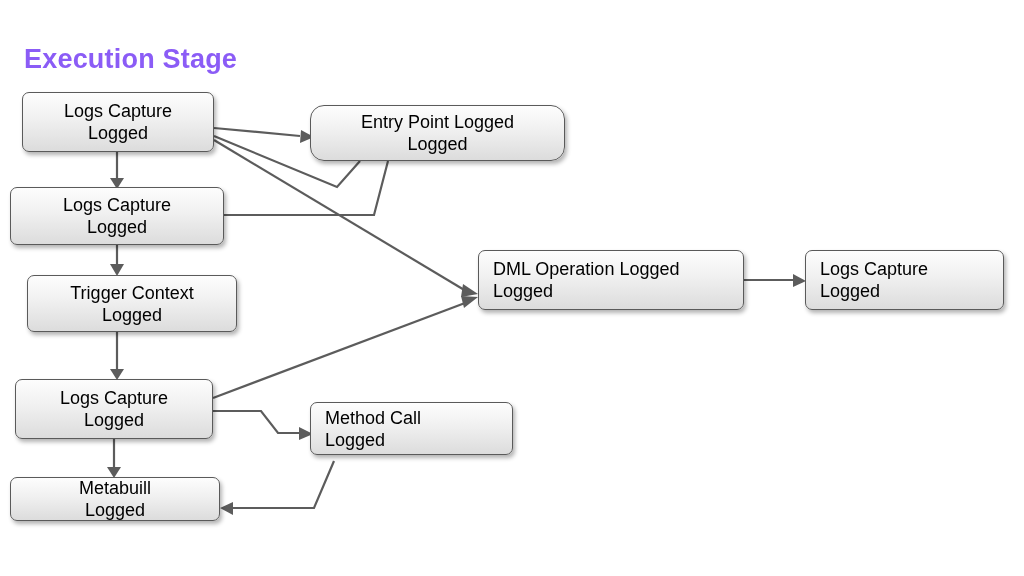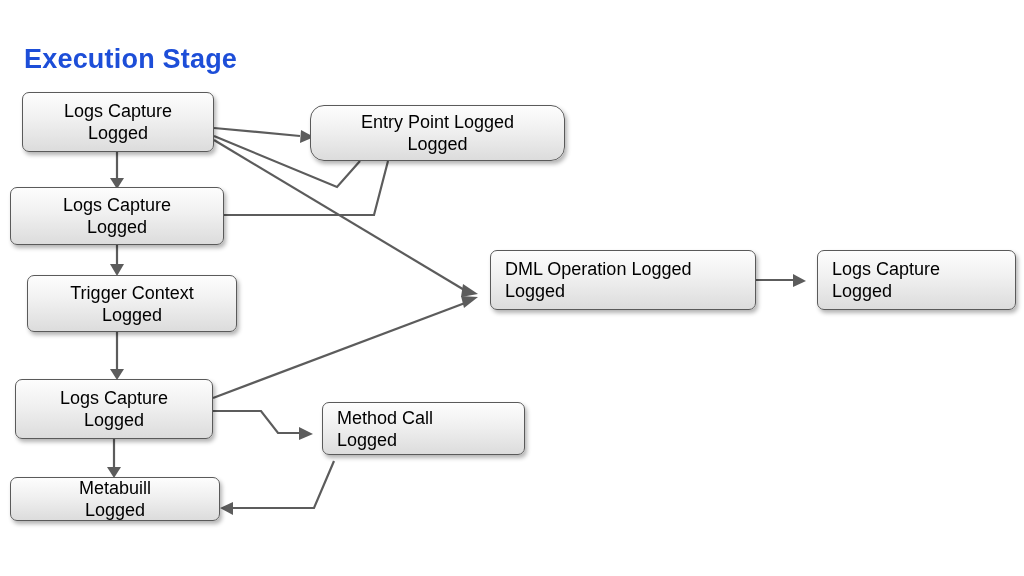--- a/index.html
+++ b/index.html
@@ -14,21 +14,21 @@
     background: #ffffff;
     overflow: hidden;
     font-family: "Liberation Sans", sans-serif;
   }
   #title {
     position: absolute;
     left: 24px;
     top: 44px;
     font-size: 27px;
     font-weight: bold;
-    color: #1d4ed8;
+    color: #8b5cf6;
     letter-spacing: 0.2px;
     white-space: nowrap;
   }
   .node {
     position: absolute;
     box-sizing: border-box;
     border: 1.6px solid #5a5a5a;
     border-radius: 7px;
     background: linear-gradient(to bottom, #fdfdfd 0%, #f0f0f0 45%, #dcdcdc 100%);
     box-shadow: 2px 3px 4px rgba(0,0,0,0.30);
@@ -37,21 +37,21 @@
     justify-content: center;
     color: #000000;
     z-index: 5;
   }
   .node .line1, .node .line2 {
     font-size: 18px;
     line-height: 22px;
     white-space: nowrap;
   }
   .node.center { align-items: center; text-align: center; }
-  .node.left   { align-items: flex-start; text-align: left; padding-left: 14px; margin-left: 12px; }
+  .node.left   { align-items: flex-start; text-align: left; padding-left: 14px; }
 
   svg#edges {
     position: absolute;
     left: 0; top: 0;
     width: 1024px;
     height: 576px;
     z-index: 1;
     overflow: visible;
   }
   svg#edges path, svg#edges line {

